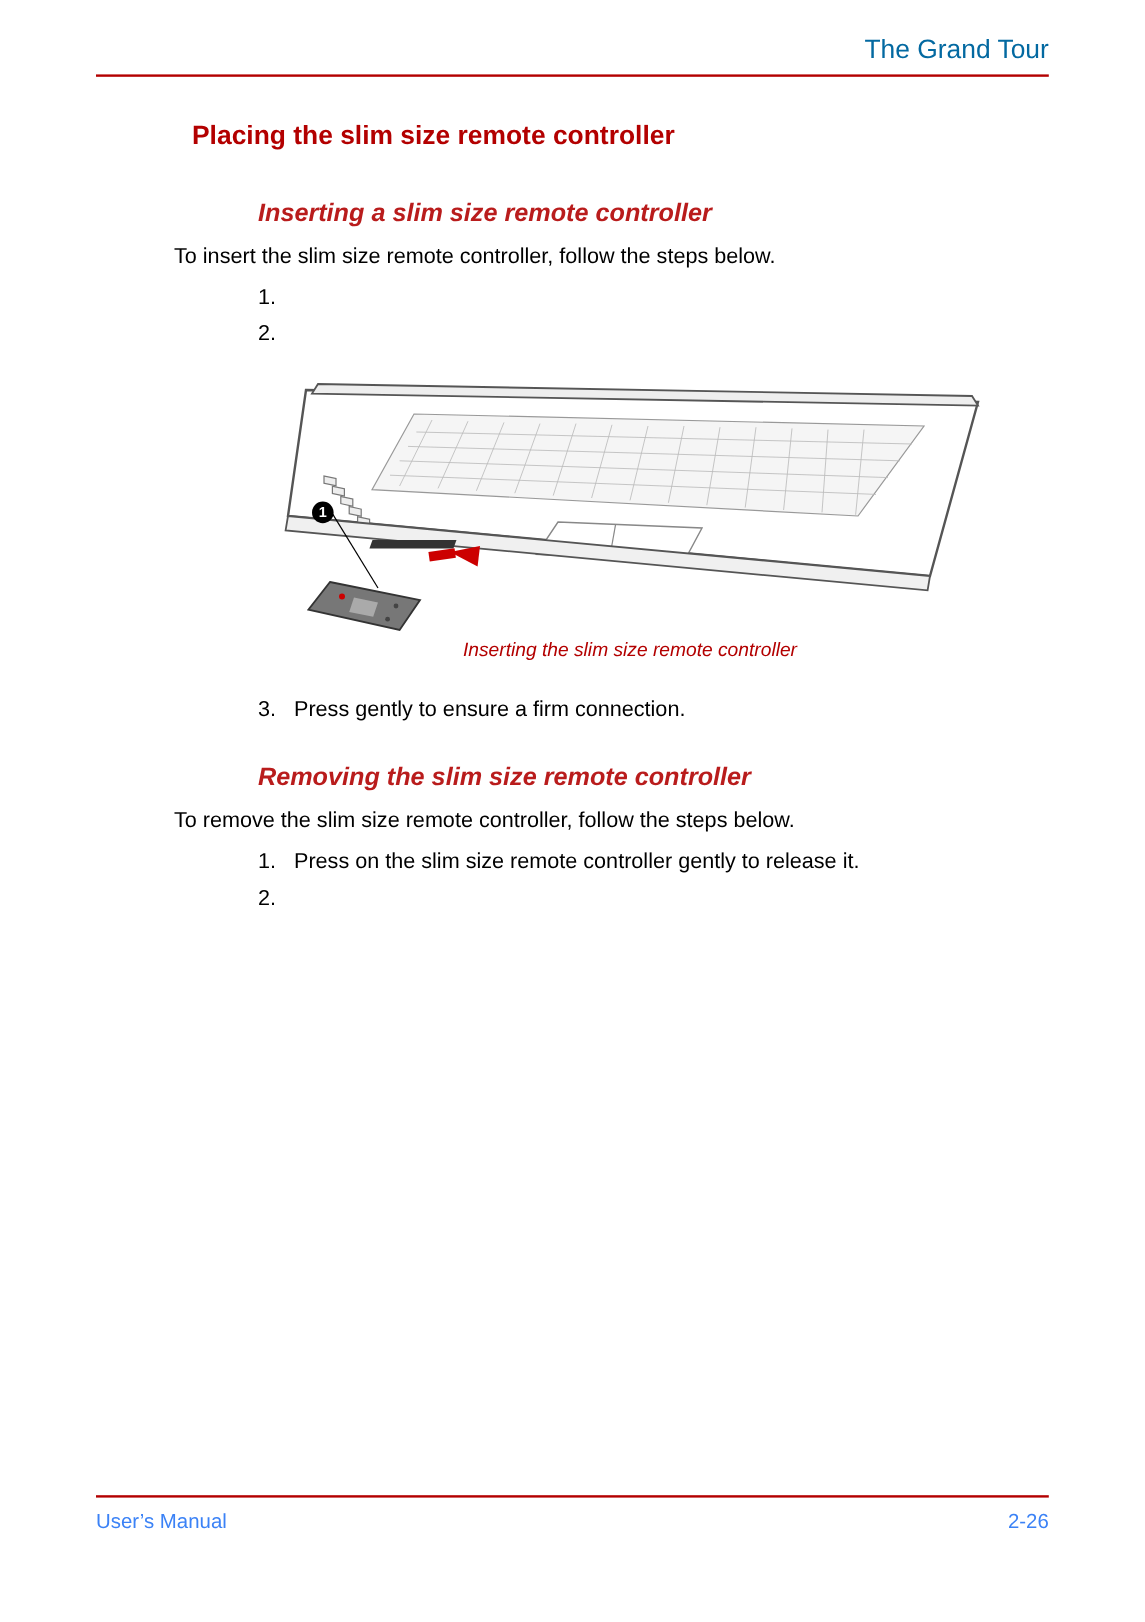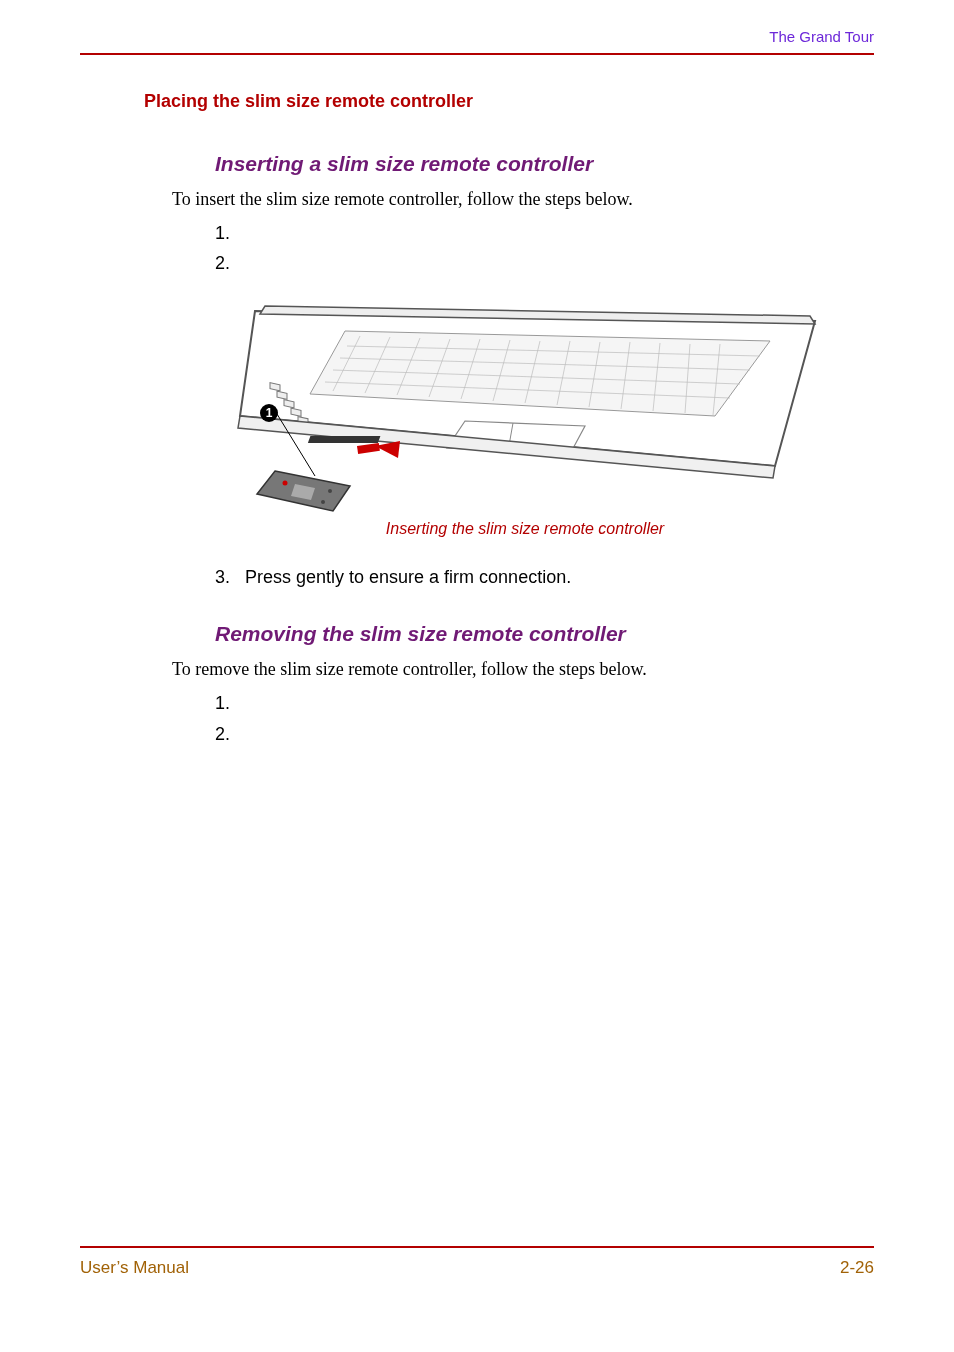--- a/index.html
+++ b/index.html
@@ -9,50 +9,49 @@
     font-family: Arial, Helvetica, sans-serif;
     background: #fff;
     color: #000;
     position: relative;
   }
   .page {
     padding: 28px 80px 0 80px;
   }
   .header-right {
     text-align: right;
-    color: #6d28d9;
-    font-size: 15px;
+    color: #0369a1;
+    font-size: 22px;
     padding-bottom: 8px;
   }
   .header-rule {
     border: none;
     border-top: 2px solid #b30000;
     margin-bottom: 36px;
   }
   .h2 {
     color: #b30000;
-    font-size: 18px;
+    font-size: 22px;
     font-weight: bold;
-    margin-left: 64px;
+    margin-left: 80px;
     margin-bottom: 40px;
   }
   .h3 {
-    color: #701a75;
+    color: #b91c1c;
     font-size: 21px;
     font-weight: bold;
     font-style: italic;
     margin-left: 135px;
     margin-bottom: 10px;
   }
   .para {
     font-size: 18px;
-    margin-left: 92px;
+    margin-left: 65px;
     margin-bottom: 8px;
     line-height: 1.45;
-    font-family: Liberation Serif, serif;
   }
   .ol {
     margin-left: 135px;
     font-size: 18px;
     line-height: 1.45;
     margin-bottom: 8px;
   }
   .ol .li {
     display: flex;
     margin-bottom: 4px;
@@ -107,21 +106,21 @@
     right: 80px;
   }
   .footer-rule {
     border: none;
     border-top: 2px solid #b30000;
     margin-bottom: 10px;
   }
   .footer-row {
     display: flex;
     justify-content: space-between;
-    color: #a16207;
+    color: #3b82f6;
     font-size: 17px;
   }
 </style>
 </head>
 <body>
 
 <div class="page">
   <div class="header-right">The Grand Tour</div>
   <hr class="header-rule">
 
@@ -212,20 +211,21 @@
   </div>
 
   <div class="spacer-after-list"></div>
 
   <div class="h3">Removing the slim size remote controller</div>
   <div class="para">To remove the slim size remote controller, follow the steps below.</div>
 
   <div class="ol">
     <div class="li">
       <span class="num">1.</span>
+      <span>Press on the slim size remote controller gently to release it.</span>
     </div>
     <div class="li">
       <span class="num">2.</span>
     </div>
   </div>
 </div>
 
 <div class="footer">
   <hr class="footer-rule">
   <div class="footer-row">

